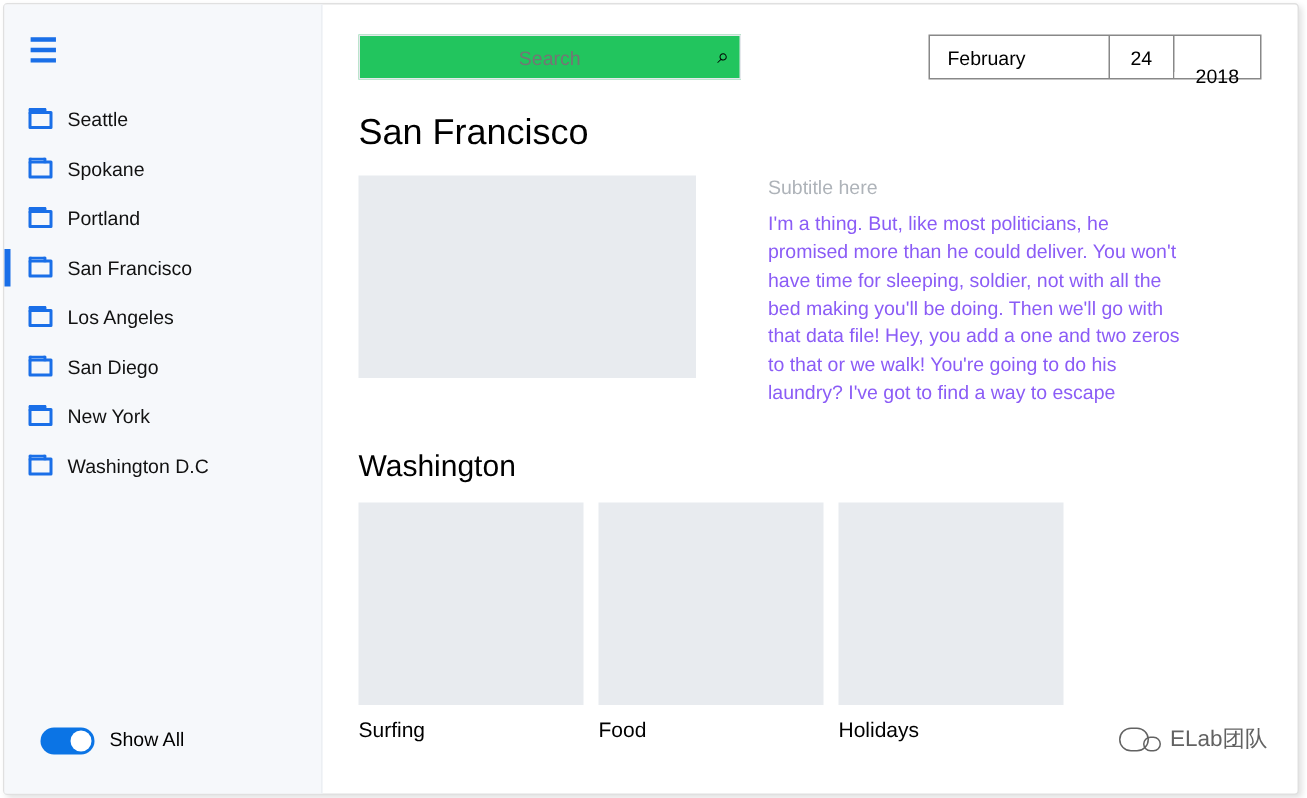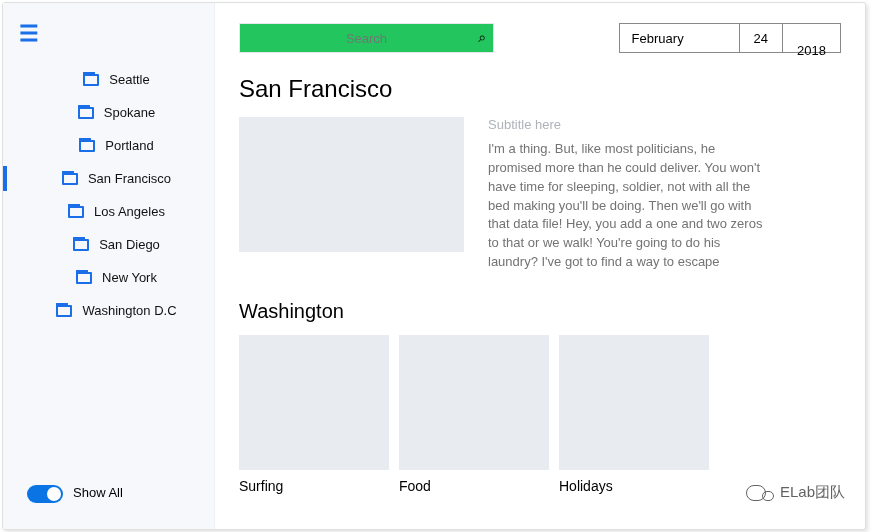--- a/index.html
+++ b/index.html
@@ -41,21 +41,20 @@
   .nav { flex: 1; }
   .nav-item {
     display: flex;
     align-items: center;
     height: 33px;
     padding-left: 16px;
     font-size: 13px;
     color: #111;
     cursor: pointer;
     position: relative;
-    justify-content: center;
   }
   .nav-item.active::before {
     content: "";
     position: absolute;
     left: 0; top: 4px; bottom: 4px;
     width: 4px;
     background: #1a6fe8;
   }
   .folder-icon {
     width: 16px; height: 12px;
@@ -145,37 +144,37 @@
   }
   .date-cell.month { width: 120px; justify-content: flex-start; padding-left: 12px; }
   .date-cell:last-child { border-right: none; margin-top: 24px; }
   h1.title {
     font-size: 24px;
     font-weight: 400;
     margin-bottom: 14px;
   }
   .hero {
     display: flex;
-    gap: 24px;
+    gap: 48px;
     margin-bottom: 28px;
   }
   .hero-img {
     width: 225px; height: 135px;
     background: #e8ebef;
   }
   .hero-text { flex: 1; max-width: 280px; }
   .subtitle {
     color: #aeb3b9;
     font-size: 13px;
     margin-bottom: 8px;
   }
   .body-text {
     font-size: 13px;
     line-height: 1.45;
-    color: #737373;
+    color: #8b5cf6;
   }
   h2.section {
     font-size: 20px;
     font-weight: 400;
     margin-bottom: 12px;
   }
   .cards {
     display: flex;
     gap: 10px;
   }

